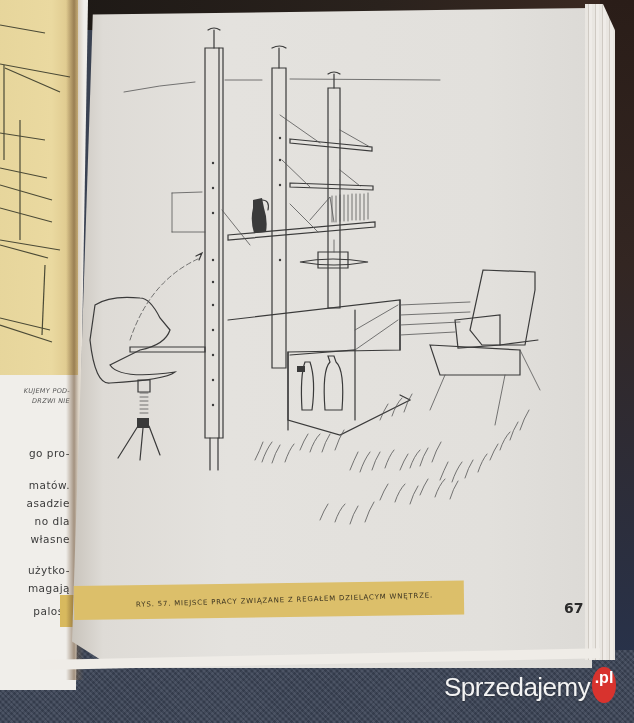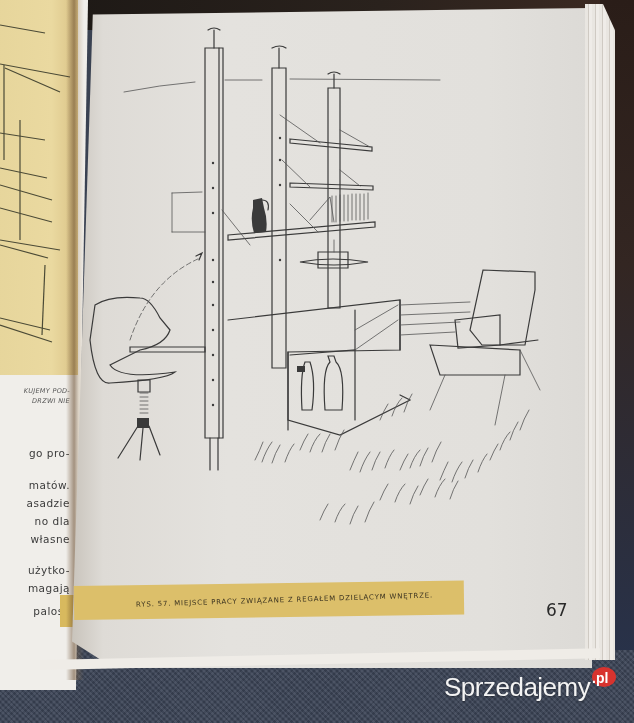--- a/index.html
+++ b/index.html
@@ -80,35 +80,35 @@
     transform:rotate(-0.8deg);
     transform-origin:left center;
   }
   .caption-text {
     position:absolute; left:62px; top:13px;
     font-size:7px; letter-spacing:0.8px; color:#3b3320;
     transform:rotate(-1deg);
     white-space:nowrap;
   }
   .page-number {
-    position:absolute; left:546px; top:600px;
-    font-size:17px; font-weight:normal; color:#2a2a2a;
+    position:absolute; left:564px; top:600px;
+    font-size:14px; font-weight:bold; color:#2a2a2a;
   }
   .watermark {
     position:absolute; left:444px; top:672px;
     font-family:"Liberation Sans", sans-serif;
     font-size:26px; font-weight:normal; color:#f3f3f3;
     letter-spacing:-0.5px;
     text-shadow:0 1px 2px rgba(0,0,0,0.35);
   }
   .watermark-badge {
-    position:absolute; left:592px; top:667px; width:24px; height:20px;
+    position:absolute; left:592px; top:667px; width:24px; height:36px;
     border-radius:50%; background:#d8332e; color:#fff;
-    font-family:"Liberation Sans", sans-serif; font-size:14px; font-weight:bold;
-    text-align:left; line-height:22px;
+    font-family:"Liberation Sans", sans-serif; font-size:16px; font-weight:bold;
+    text-align:center; line-height:22px;
   }
 </style>
 </head>
 <body>
 
 <div class="bg-dark-top"></div>
 <div class="bg-right-dark"></div>
 <div class="bg-fabric"></div>
 
 <div class="left-page"></div>

